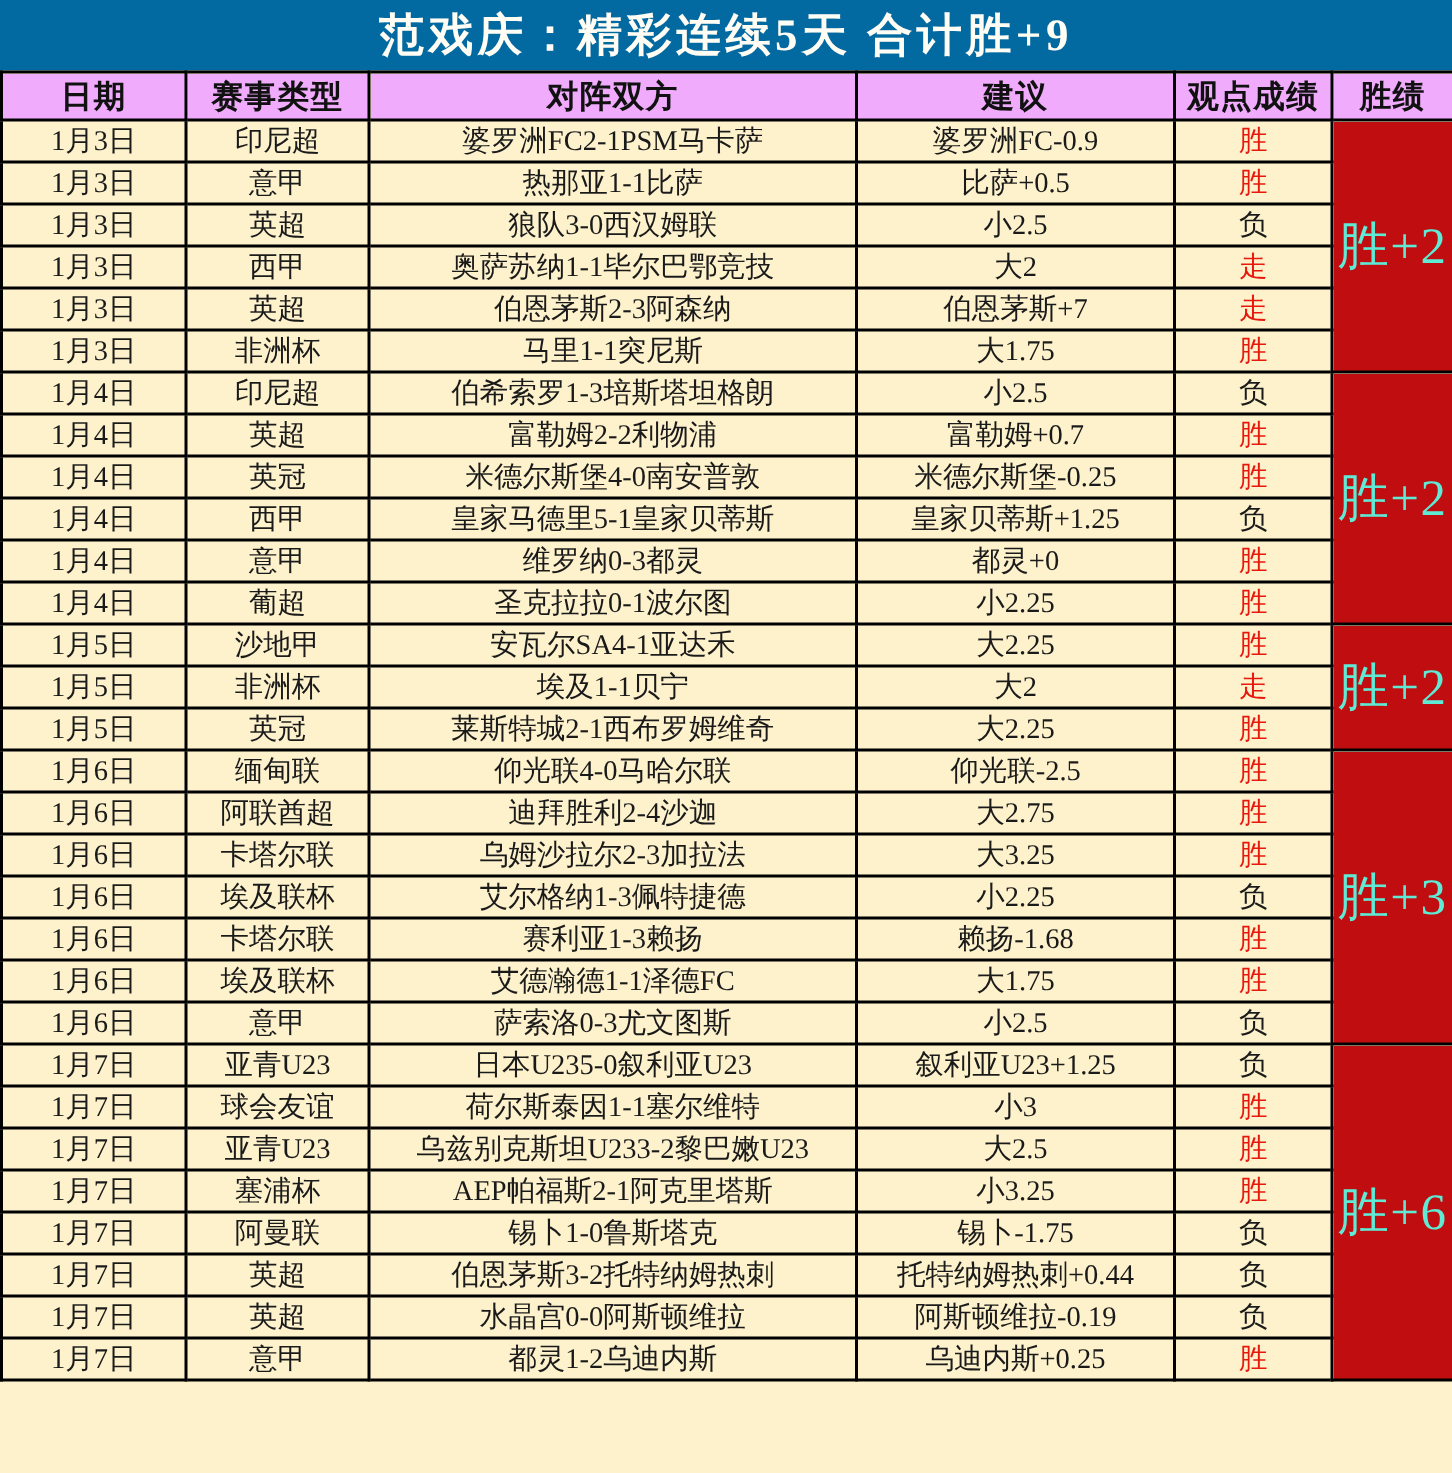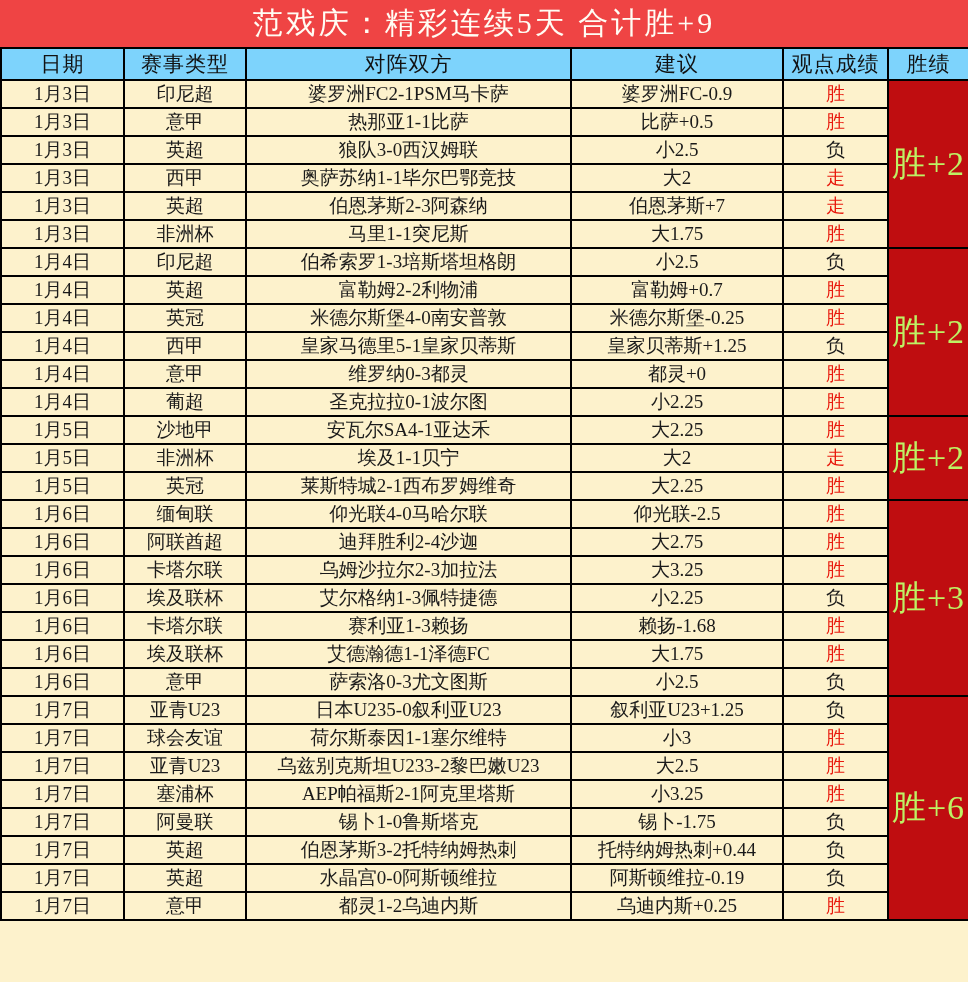--- a/index.html
+++ b/index.html
@@ -2,43 +2,43 @@
 <html><head>
 <meta charset="utf-8">
 <style>
   html,body{margin:0;padding:0;background:#fff;}
   body{
     width:968px;height:982px;overflow:hidden;
     font-family:"Liberation Serif","DejaVu Serif",serif;
   }
   .sheet{width:968px;height:982px;background:#fdf2cc;}
   .banner{
-    width:968px;height:47px;background:#ef4444;color:#fffdf4;
+    width:968px;height:47px;background:#0369a1;color:#fffdf4;
     display:flex;align-items:center;justify-content:center;
-    font-size:30px;font-weight:normal;letter-spacing:3px;
+    font-size:30px;font-weight:bold;letter-spacing:3px;
   }
   table{
     border-collapse:collapse;table-layout:fixed;width:968px;
     font-family:"Liberation Serif","DejaVu Serif",serif;
   }
   th,td{
     border:2px solid #000;text-align:center;vertical-align:middle;
     padding:0;overflow:hidden;white-space:nowrap;
   }
   thead th{
-    background:#7dd3fc;color:#111;height:30px;
-    font-size:21px;font-weight:normal;letter-spacing:1px;
+    background:#f0abfc;color:#111;height:30px;
+    font-size:21px;font-weight:bold;letter-spacing:1px;
   }
   tbody td{
     background:#fdf2cc;color:#1a1a1a;height:26px;font-size:19px;
   }
   td.result-win{color:#e8180c;}
   td.result-loss{color:#1a1a1a;}
   td.streak{
-    background:#bf0d10;color:#bef264;font-size:34px;letter-spacing:1px;
+    background:#bf0d10;color:#5eead4;font-size:34px;letter-spacing:1px;
   }
 </style>
 </head>
 <body>
 
 <div class="sheet">
   <div class="banner">
     <span>范戏庆：精彩连续5天  合计胜+9</span>
   </div>
   <table>

